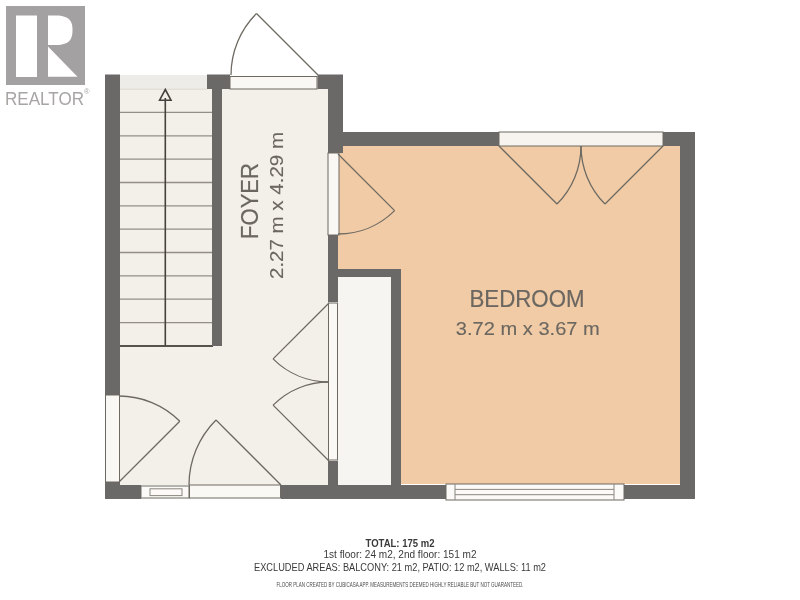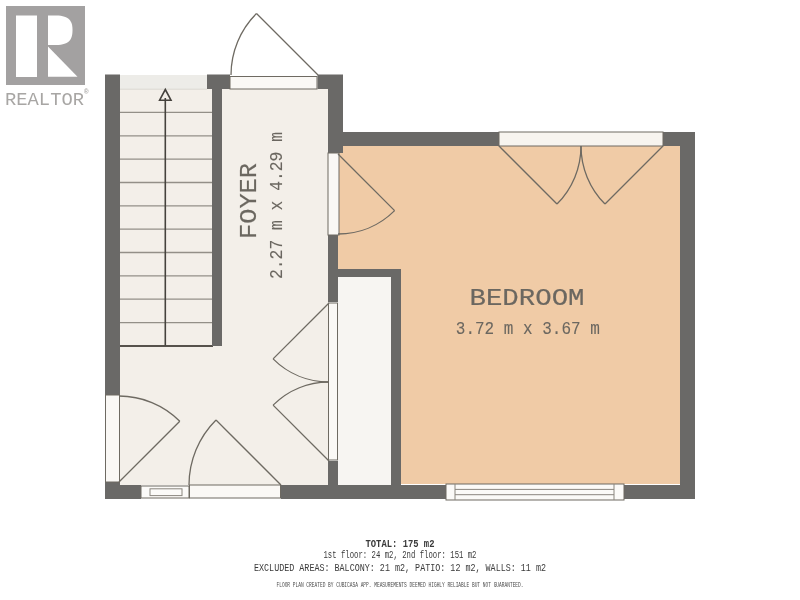--- a/index.html
+++ b/index.html
@@ -1,17 +1,17 @@
 <!DOCTYPE html>
 <html><head>
 <meta charset="utf-8">
 <style>
   html,body{margin:0;padding:0;background:#ffffff;}
   .page{position:relative;width:780px;height:600px;background:#ffffff;overflow:hidden;
-        font-family:Liberation Mono, monospace;text-align:center;}
+        font-family:Liberation Sans, sans-serif;text-align:center;}
   svg{position:absolute;left:0;top:0;}
   .cap{white-space:nowrap;}
 </style>
 </head>
 <body>
 <div class="page">
 <svg width="800" height="600" viewBox="0 0 800 600">
 
   <g>
     <rect x="6" y="6" width="79" height="79" fill="#a3a1a1"></rect>

